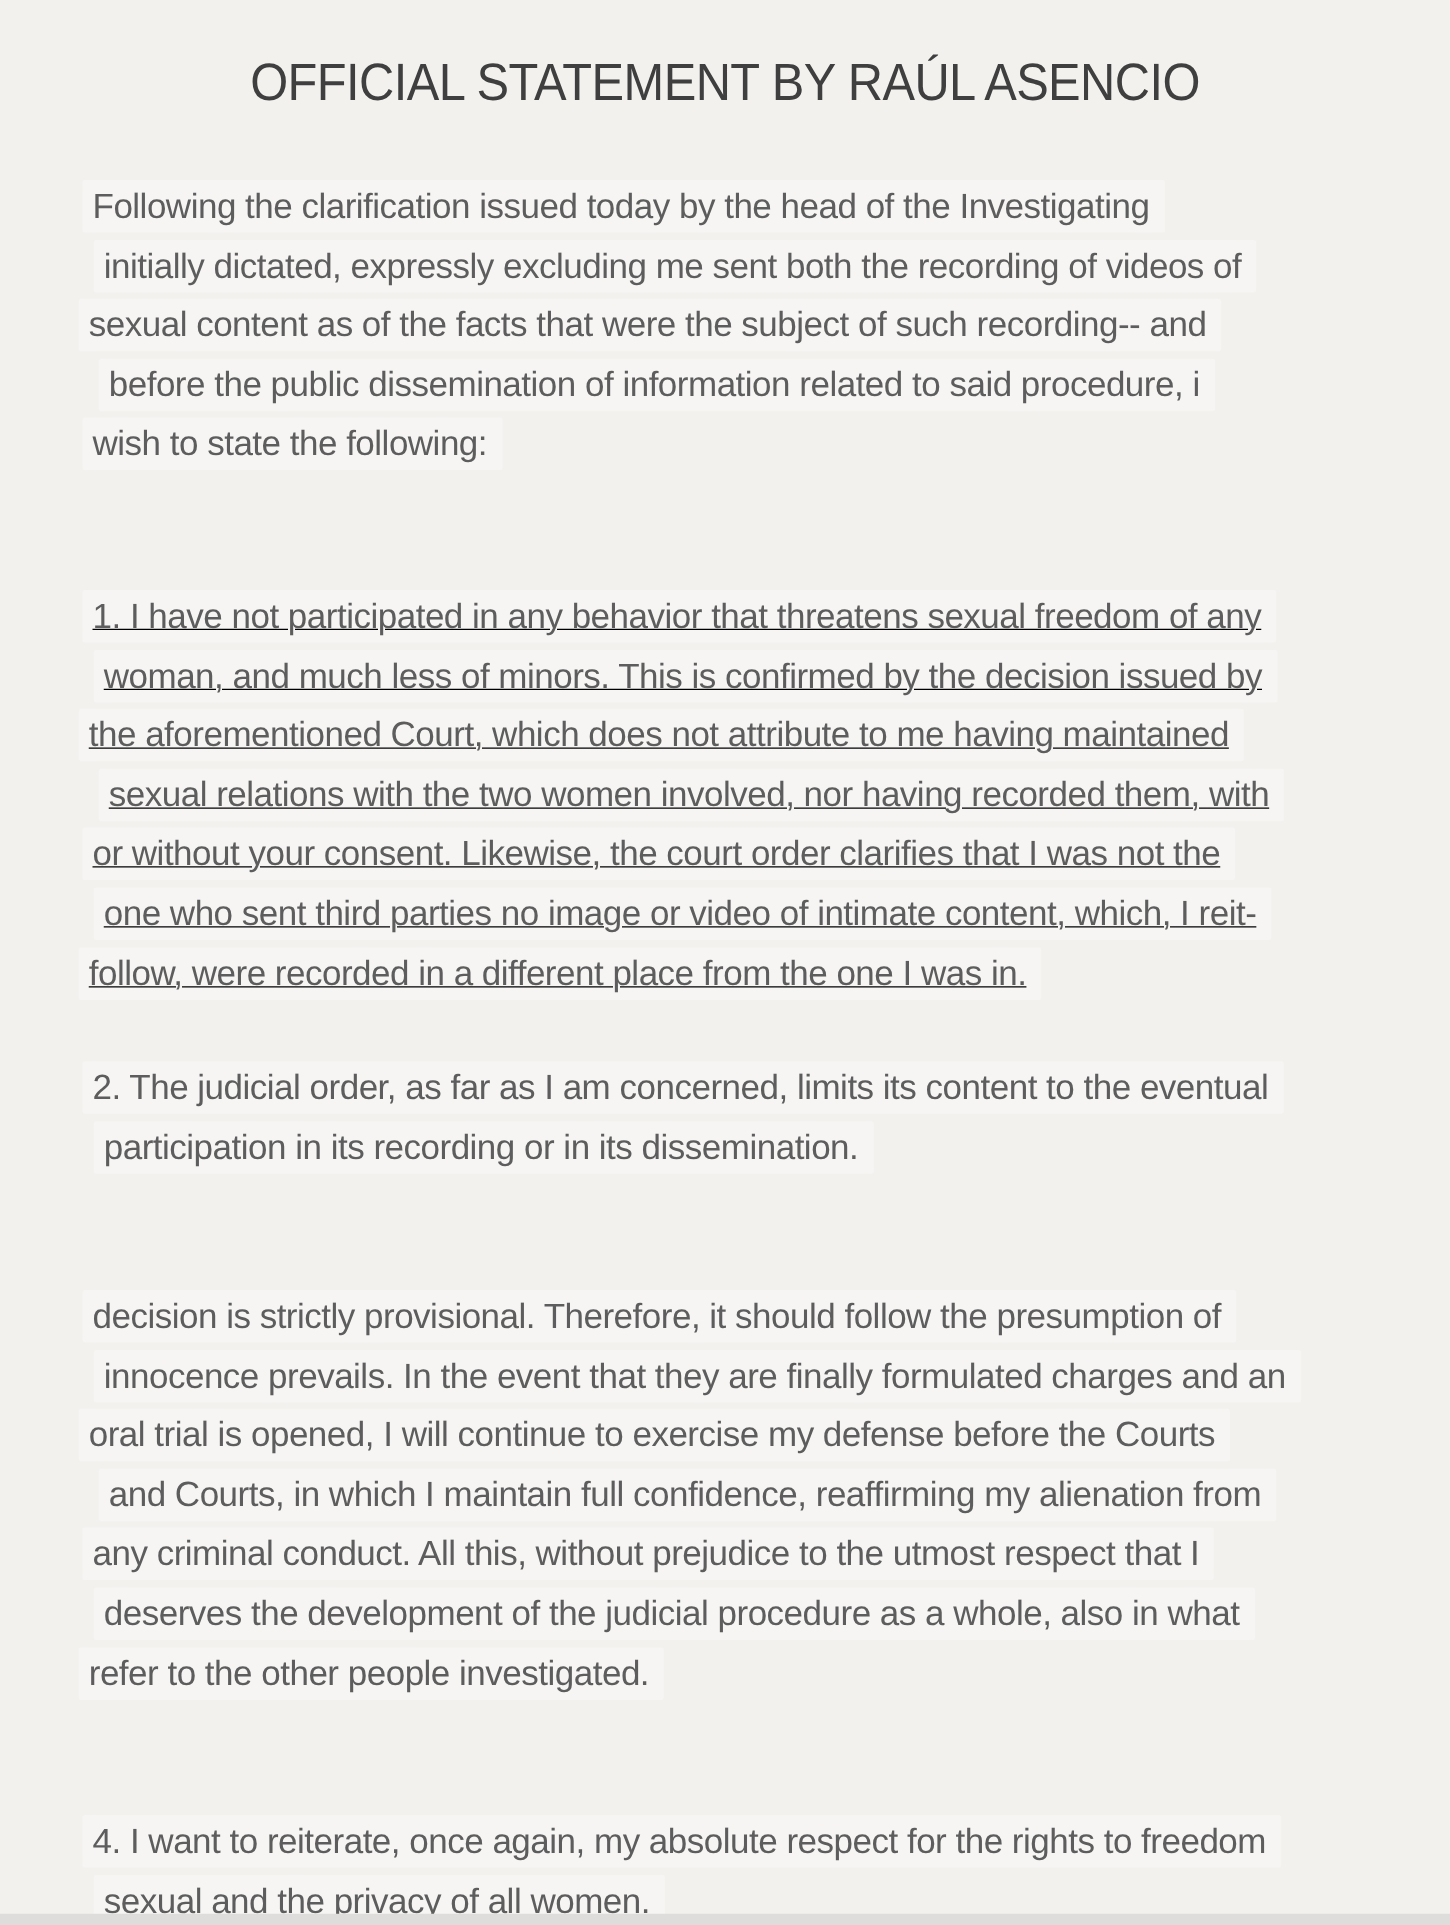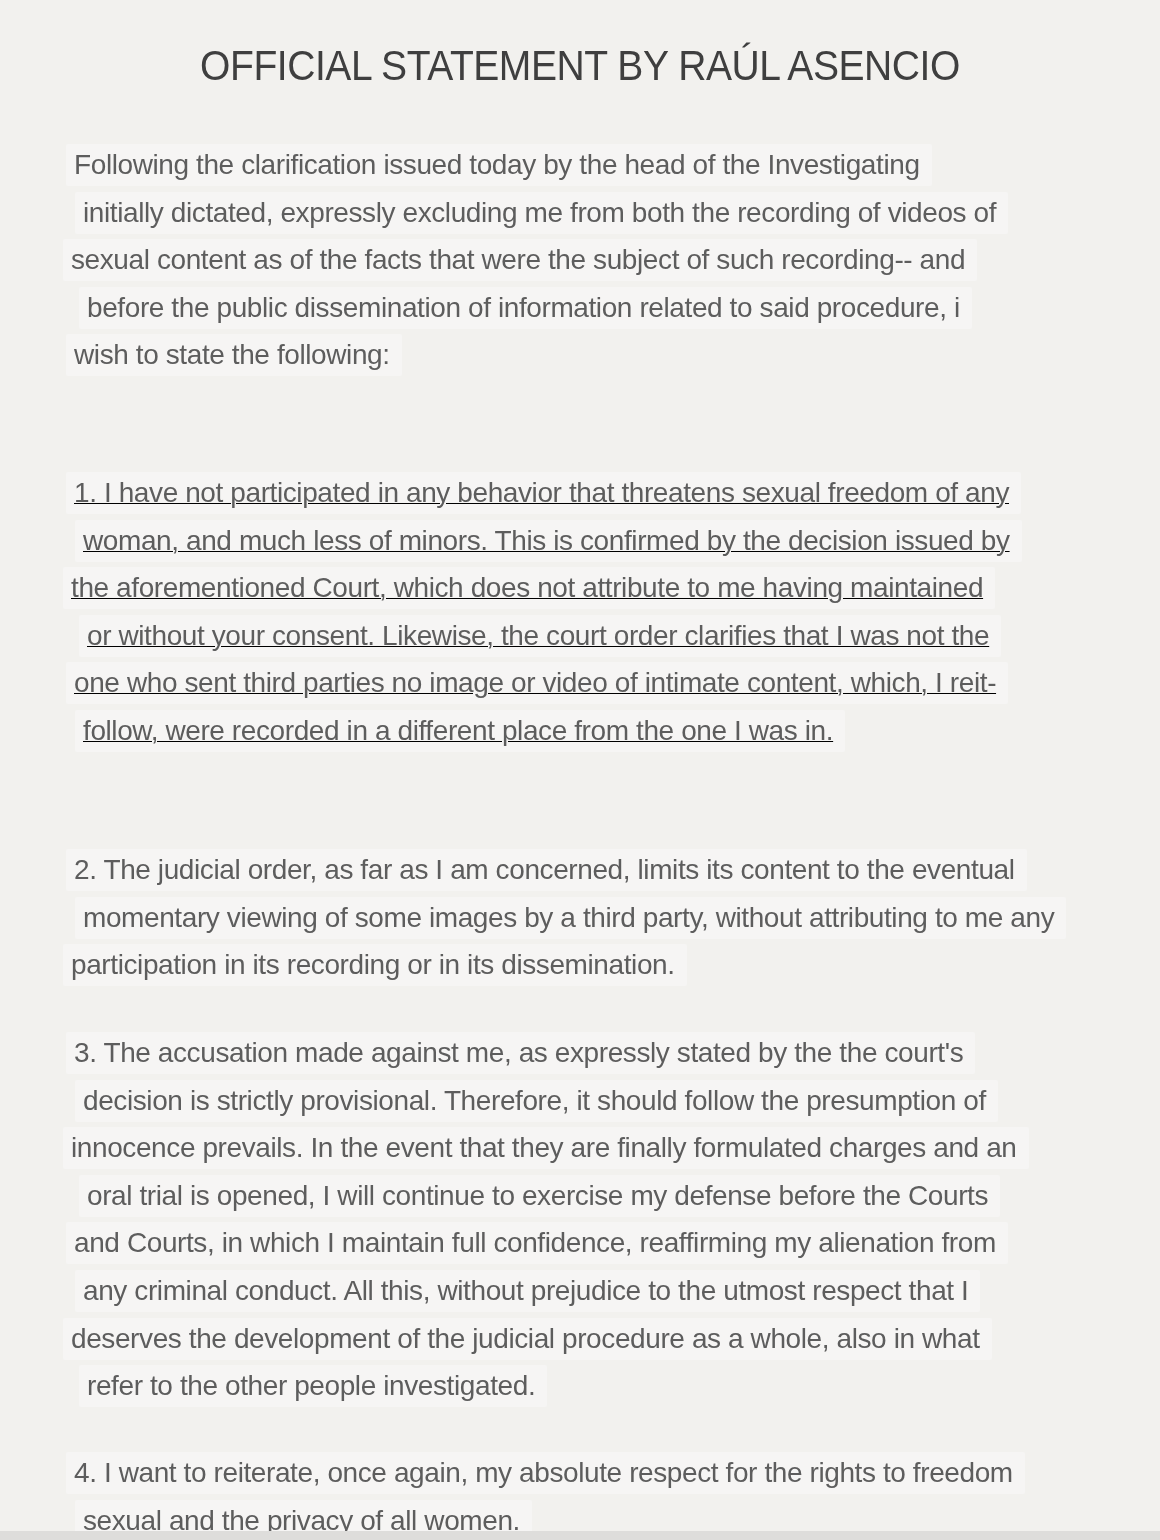--- a/index.html
+++ b/index.html
@@ -55,40 +55,39 @@
   }
 </style>
 </head>
 <body>
 
 <h1 class="page-title">OFFICIAL STATEMENT BY RAÚL ASENCIO</h1>
 
 <div class="statement-body">
     <div class="paragraph p0">
       <div class="line"><span class="line-text">Following the clarification issued today by the head of the Investigating</span></div>
-      <div class="line"><span class="line-text">initially dictated, expressly excluding me from both the recording of videos of</span></div>
+      <div class="line"><span class="line-text">initially dictated, expressly excluding me sent both the recording of videos of</span></div>
       <div class="line"><span class="line-text">sexual content as of the facts that were the subject of such recording-- and</span></div>
       <div class="line"><span class="line-text">before the public dissemination of information related to said procedure, i</span></div>
       <div class="line"><span class="line-text">wish to state the following:</span></div>
     </div>
     <div class="paragraph p1">
       <div class="line"><span class="line-text">1. I have not participated in any behavior that threatens sexual freedom of any</span></div>
       <div class="line"><span class="line-text">woman, and much less of minors. This is confirmed by the decision issued by</span></div>
       <div class="line"><span class="line-text">the aforementioned Court, which does not attribute to me having maintained</span></div>
+      <div class="line"><span class="line-text">sexual relations with the two women involved, nor having recorded them, with</span></div>
       <div class="line"><span class="line-text">or without your consent. Likewise, the court order clarifies that I was not the</span></div>
       <div class="line"><span class="line-text">one who sent third parties no image or video of intimate content, which, I reit-</span></div>
       <div class="line"><span class="line-text">follow, were recorded in a different place from the one I was in.</span></div>
     </div>
     <div class="paragraph p2">
       <div class="line"><span class="line-text">2. The judicial order, as far as I am concerned, limits its content to the eventual</span></div>
-      <div class="line"><span class="line-text">momentary viewing of some images by a third party, without attributing to me any</span></div>
       <div class="line"><span class="line-text">participation in its recording or in its dissemination.</span></div>
     </div>
     <div class="paragraph p3">
-      <div class="line"><span class="line-text">3. The accusation made against me, as expressly stated by the the court's</span></div>
       <div class="line"><span class="line-text">decision is strictly provisional. Therefore, it should follow the presumption of</span></div>
       <div class="line"><span class="line-text">innocence prevails. In the event that they are finally formulated charges and an</span></div>
       <div class="line"><span class="line-text">oral trial is opened, I will continue to exercise my defense before the Courts</span></div>
       <div class="line"><span class="line-text">and Courts, in which I maintain full confidence, reaffirming my alienation from</span></div>
       <div class="line"><span class="line-text">any criminal conduct. All this, without prejudice to the utmost respect that I</span></div>
       <div class="line"><span class="line-text">deserves the development of the judicial procedure as a whole, also in what</span></div>
       <div class="line"><span class="line-text">refer to the other people investigated.</span></div>
     </div>
     <div class="paragraph p4">
       <div class="line"><span class="line-text">4. I want to reiterate, once again, my absolute respect for the rights to freedom</span></div>

